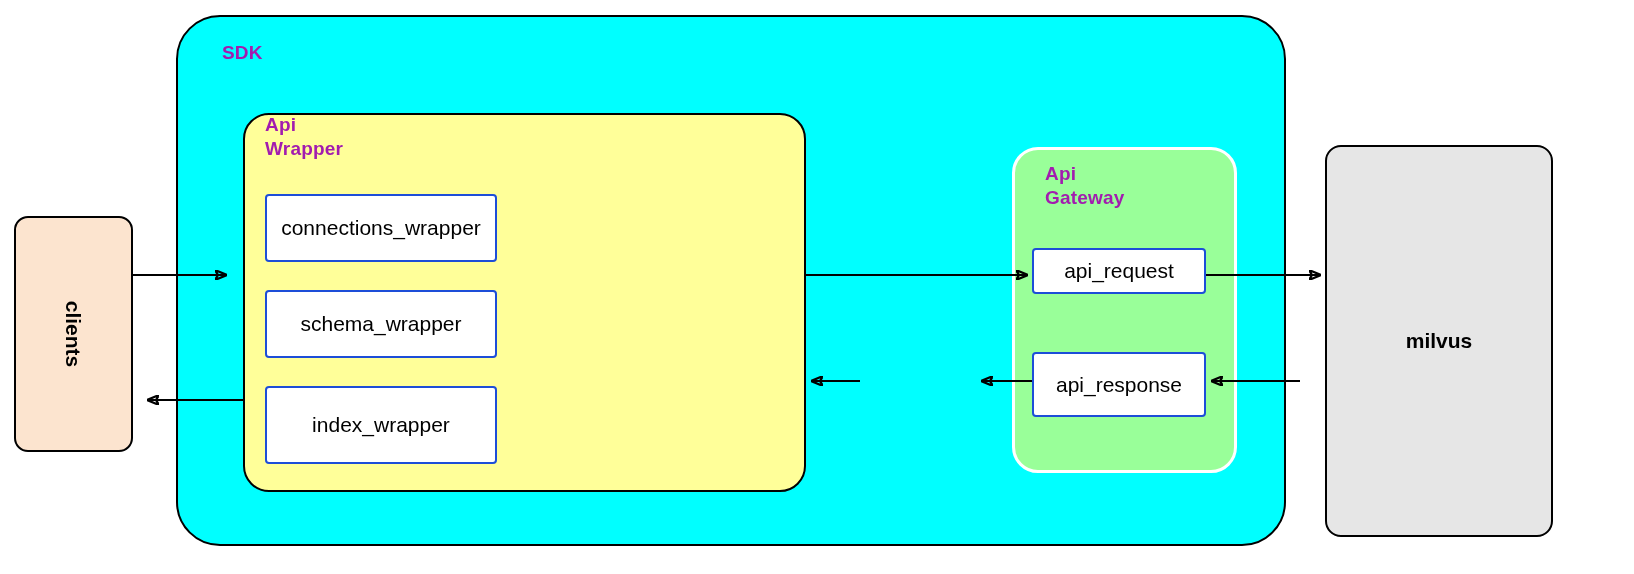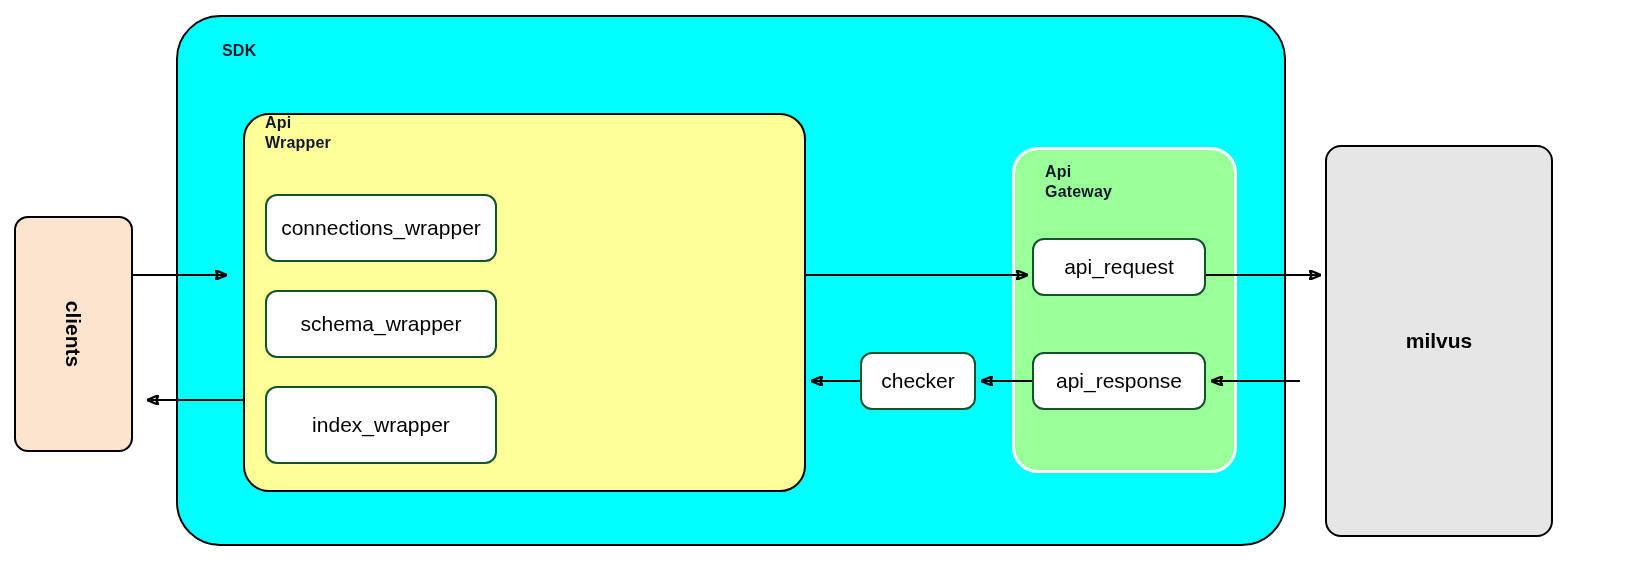--- a/index.html
+++ b/index.html
@@ -26,22 +26,22 @@
   }
 
   .container-box {
     border: 2px solid #000000;
     border-radius: 42px;
   }
 
   .group-label {
     position: absolute;
     font-weight: bold;
-    font-size: 16px;
-    color: #0f172a;
+    font-size: 19px;
+    color: #a21caf;
     line-height: 1.25;
     white-space: pre-line;
     letter-spacing: 0.2px;
   }
 
   
   #sdk-container {
     left: 176px;
     top: 15px;
     width: 1110px;
@@ -81,47 +81,47 @@
     border-radius: 26px;
   }
   #api-gateway-label {
     left: 1045px;
     top: 162px;
   }
 
   
   .node {
     background: #ffffff;
-    border: 2px solid #14532d;
-    border-radius: 12px;
+    border: 2px solid #1d4ed8;
+    border-radius: 4px;
     font-size: 21px;
     color: #000000;
     text-align: right;
     padding: 0 6px;
   }
 
   
   .wrap-col-a { left: 265px; width: 232px; }
   .wrap-col-b { left: 553px; width: 232px; }
   .wrap-row-1 { top: 194px; height: 68px; }
   .wrap-row-2 { top: 290px; height: 68px; }
   .wrap-row-3 { top: 386px; height: 78px; }
 
   
   #node-api-request {
     left: 1032px;
-    top: 238px;
+    top: 248px;
     width: 174px;
-    height: 58px;
+    height: 46px;
   }
   #node-api-response {
     left: 1032px;
     top: 352px;
     width: 174px;
-    height: 58px;
+    height: 65px;
   }
 
   
   #node-checker {
     left: 860px;
     top: 352px;
     width: 116px;
     height: 58px;
   }
 
@@ -180,21 +180,20 @@
   <div id="sdk-label" class="group-label">SDK</div>
 
   <div id="api-wrapper-container" class="box"></div>
   <div id="api-wrapper-label" class="group-label">Api
 Wrapper</div>
 
   <div class="box node wrap-col-a wrap-row-1">connections_wrapper</div>
   <div class="box node wrap-col-a wrap-row-2">schema_wrapper</div>
   <div class="box node wrap-col-a wrap-row-3">index_wrapper</div>
 
-  <div id="node-checker" class="box node">checker</div>
 
   <div id="api-gateway-container" class="box"></div>
   <div id="api-gateway-label" class="group-label">Api
 Gateway</div>
 
   <div id="node-api-request" class="box node">api_request</div>
   <div id="node-api-response" class="box node">api_response</div>
 
   <div id="clients-box" class="box">
     <span id="clients-label">clients</span>

